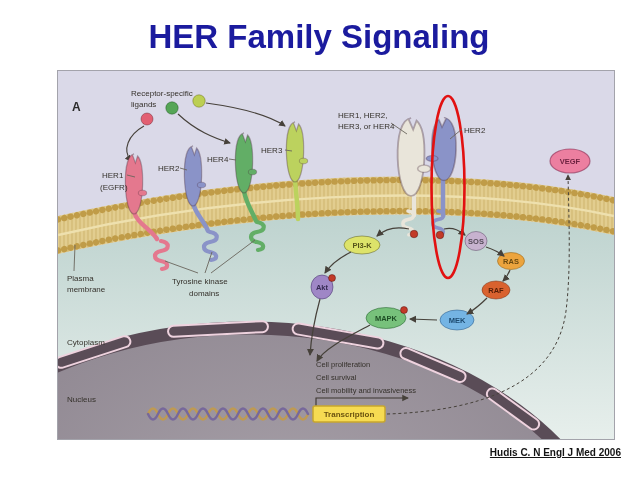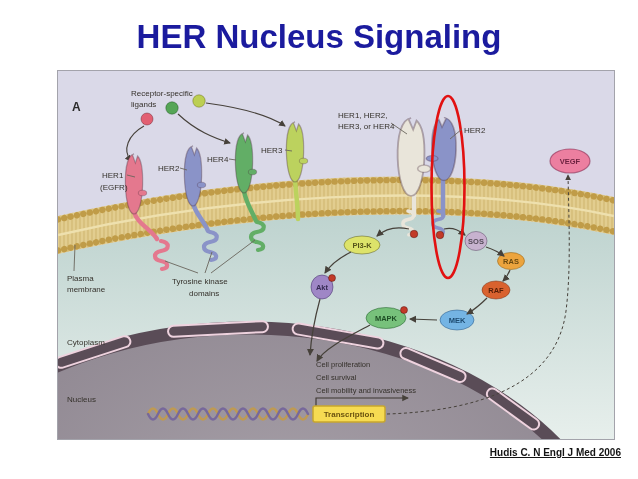--- a/index.html
+++ b/index.html
@@ -15,21 +15,21 @@
   text{font-family:"Liberation Sans", sans-serif;}
   .lbl{font-size:8px;fill:#35312b;}
   .lbl2{font-size:7.5px;fill:#35312b;}
   .node{font-size:7.5px;font-weight:bold;}
   .panelletter{font-size:12px;font-weight:bold;fill:#2b2b2b;}
 </style>
 </head>
 <body>
 
 <main>
-  <h1 class="title">HER Nucleus Signaling</h1>
+  <h1 class="title">HER Family Signaling</h1>
 
   <div class="panel">
     <svg width="556" height="368" viewBox="0 0 556 368">
       <defs>
         <linearGradient id="cytoGrad" x1="0" y1="0" x2="0" y2="1">
           <stop offset="0" stop-color="#bed3cf"></stop>
           <stop offset="1" stop-color="#e7efec"></stop>
         </linearGradient>
         <radialGradient id="nucGrad" cx="0.55" cy="0.35" r="0.75">
           <stop offset="0" stop-color="#a8a1a9"></stop>

